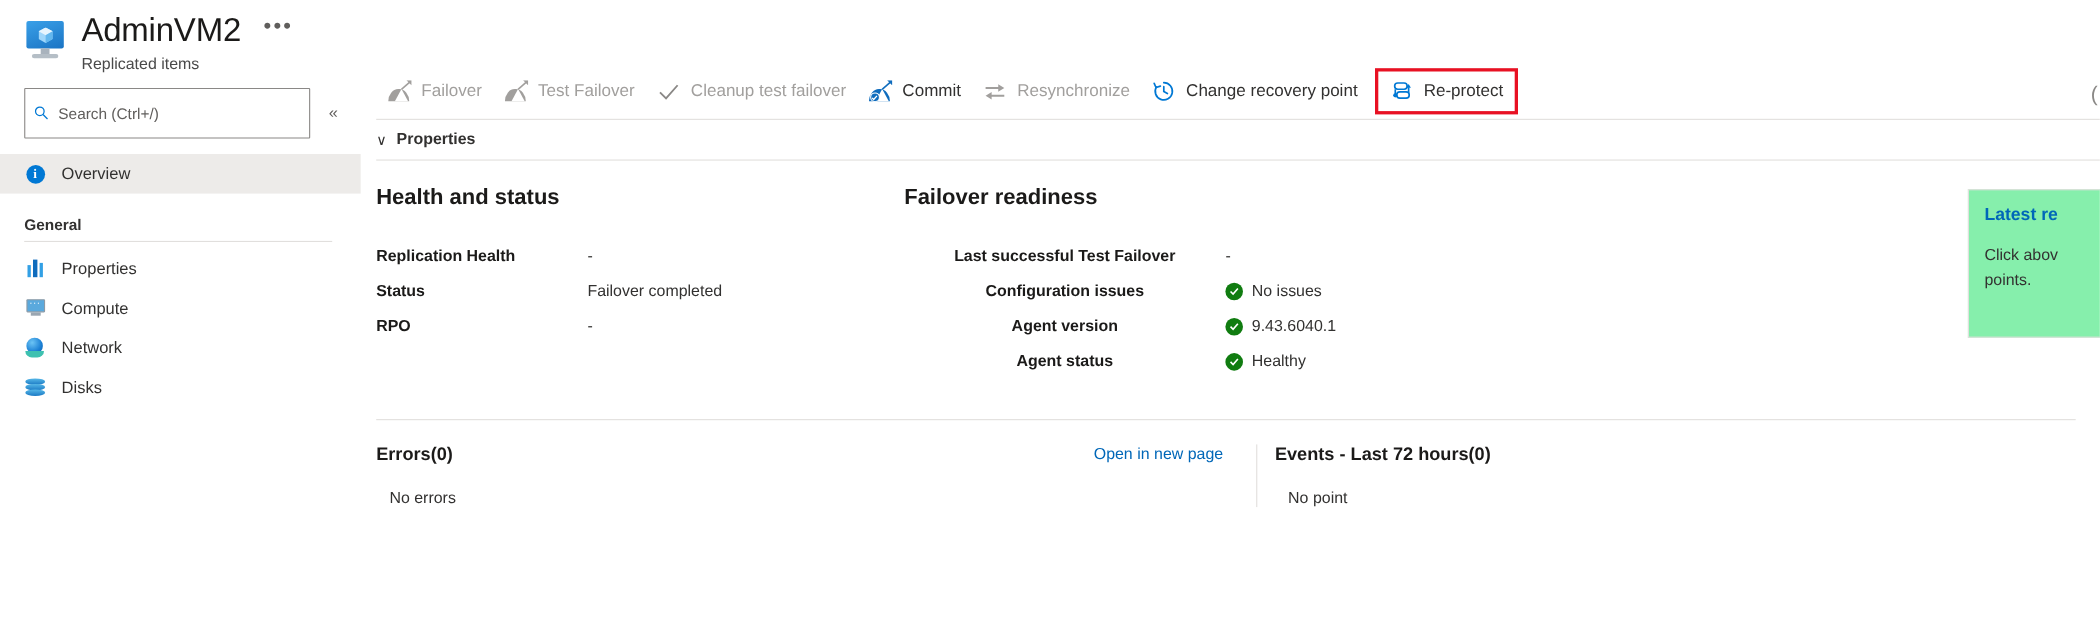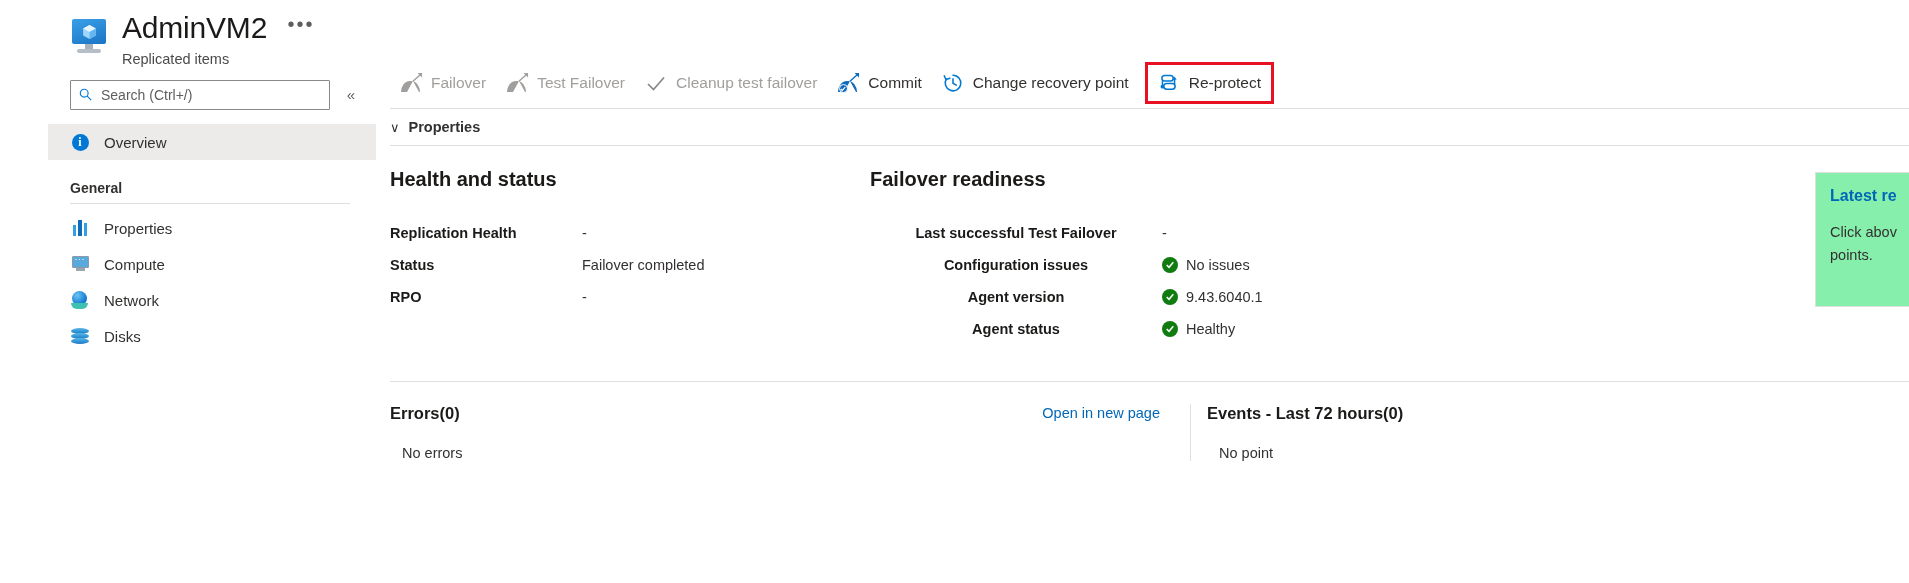--- a/index.html
+++ b/index.html
@@ -4,21 +4,21 @@
 <style>
   * { box-sizing: border-box; }
   html, body {
     margin: 0; padding: 0;
     width: 1909px; height: 583px;
     background: #ffffff;
     font-family: "Liberation Sans", sans-serif;
     color: #323130;
     overflow: hidden;
   }
-  .page { position: relative; width: 1909px; height: 583px; display: flex; padding-left: 48px; }
+  .page { position: relative; width: 1909px; height: 583px; display: flex; }
 
   
   .leftpane {
     width: 328px; height: 583px; flex: 0 0 328px;
     background: #ffffff; position: relative;
   }
   .res-header { display: flex; align-items: flex-start; padding: 10px 0 0 22px; }
   .res-icon { width: 40px; height: 40px; flex: 0 0 40px; position: relative; margin-top: 6px; }
   .res-icon .monitor {
     position: absolute; left: 2px; top: 3px; width: 34px; height: 25px;
@@ -42,21 +42,21 @@
   }
   .ellipsis-btn {
     display: inline-block; vertical-align: middle; margin-left: 16px;
     font-size: 20px; color: #605e5c; letter-spacing: 2px; cursor: pointer;
     line-height: 20px; position: relative; top: -4px;
   }
   .res-subtitle { font-size: 14.5px; color: #4a4a4a; margin-top: 4px; line-height: 18px; }
 
   .search-row { display: flex; align-items: center; padding: 12px 0 0 22px; }
   .search-box {
-    width: 260px; height: 30px; border: 1px solid #8a8886; background: #fff;
+    width: 260px; height: 46px; border: 1px solid #8a8886; background: #fff;
     display: flex; align-items: center; padding: 0 8px; border-radius: 1px;
   }
   .search-glyph { color: #0078d4; font-size: 14px; margin-right: 7px; line-height: 1; }
   .search-input {
     border: 0; outline: 0; font-size: 14px; color: #605e5c;
     font-family: "Liberation Sans", sans-serif; width: 100%; background: transparent;
   }
   .search-input::placeholder { color: #605e5c; opacity: 1; }
   .collapse-btn {
     margin-left: 10px; font-size: 15px; color: #605e5c; cursor: pointer;
@@ -349,20 +349,31 @@
             <span class="chk">
                 <svg width="6" height="6" viewBox="0 0 8 8">
                   <path d="M1 4 L3 6 L7 1.5" stroke="#fff" stroke-width="1.6" fill="none"></path>
                 </svg>
               </span>
           </span>
         </span>
         <span>Commit</span>
       </div>
 
+      <div class="cmd disabled">
+        <span class="cico">
+          <svg width="21" height="16" viewBox="0 0 21 16">
+            <path d="M2 5 H16" stroke="#a19f9d" stroke-width="1.8" fill="none"></path>
+            <polygon points="19,5 13.5,1.6 13.5,8.4" fill="#a19f9d"></polygon>
+            <path d="M19 12 H5" stroke="#a19f9d" stroke-width="1.8" fill="none"></path>
+            <polygon points="2,12 7.5,8.6 7.5,15.4" fill="#a19f9d"></polygon>
+          </svg>
+        </span>
+        <span>Resynchronize</span>
+      </div>
 
       <div class="cmd">
         <span class="cico">
           <svg class="ic-clock" viewBox="0 0 22 22">
             <path d="M11 2.4 a8.6 8.6 0 1 1 -7.4 4.2" stroke="#0078d4" stroke-width="1.7" fill="none" stroke-linecap="round"></path>
             <polyline points="1.4,3 3.2,7.2 7.6,5.8" stroke="#0078d4" stroke-width="1.7" fill="none" stroke-linecap="round" stroke-linejoin="round"></polyline>
             <path d="M11 6.4 V11.3 L14.6 13.3" stroke="#0078d4" stroke-width="1.7" fill="none" stroke-linecap="round"></path>
           </svg>
         </span>
         <span>Change recovery point</span>

